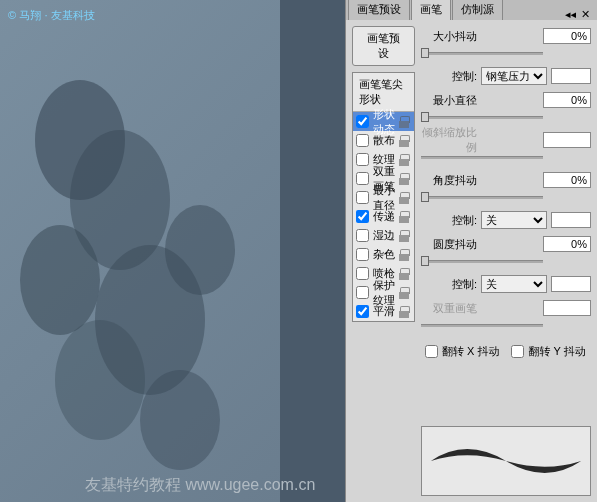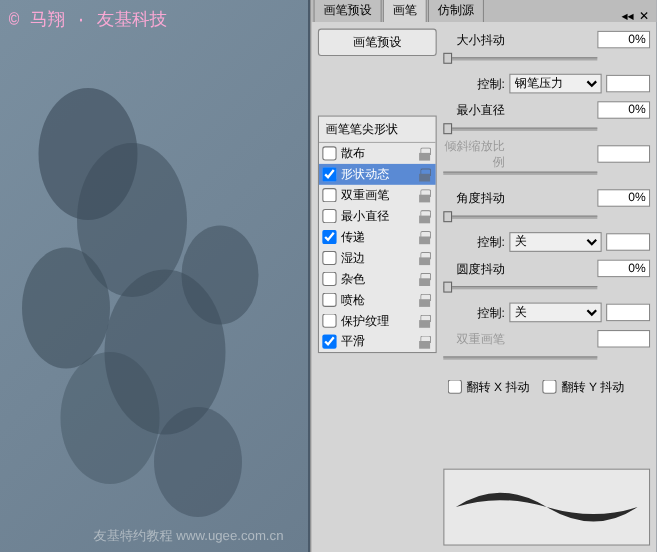--- a/index.html
+++ b/index.html
@@ -1,30 +1,30 @@
 <!DOCTYPE html>
 <html><head>
 <meta charset="utf-8">
 <style>
 * { box-sizing: border-box; margin: 0; padding: 0; font-family: "Microsoft YaHei", sans-serif; font-size: 11px; }
 body { width: 597px; height: 502px; background: #4a5a6a; overflow: hidden; position: relative; }
 .canvas-bg { position: absolute; left: 0; top: 0; width: 280px; height: 502px; background: linear-gradient(135deg, #7a8fa0, #6a7d8e); }
 .canvas-bg svg { width: 100%; height: 100%; }
-.watermark-tl { position: absolute; top: 8px; left: 8px; color: #f9a8d4; font-size: 16px; font-family: Liberation Mono, monospace; }
-.watermark-br { position: absolute; bottom: 6px; left: 85px; color: #b0bac2; font-size: 12px; margin-top: 12px; }
-.panel { position: absolute; right: 0; top: 0; width: 315px; height: 502px; background: #d5d5d5; border-left: 1px solid #888; display: flex; flex-direction: column; }
+.watermark-tl { position: absolute; top: 8px; left: 8px; color: #7dd3fc; font-size: 11px; }
+.watermark-br { position: absolute; bottom: 6px; left: 85px; color: #b0bac2; font-size: 16px; margin-top: 12px; }
+.panel { position: absolute; right: 0; top: 0; width: 252px; height: 502px; background: #d5d5d5; border-left: 1px solid #888; display: flex; flex-direction: column; }
 .tabs { display: flex; background: #bcbcbc; height: 20px; align-items: flex-end; padding-left: 2px; }
 .tab { padding: 3px 8px; font-size: 11px; background: #c0c0c0; border: 1px solid #888; border-bottom: none; margin-right: 1px; cursor: pointer; }
 .tab.active { background: #d5d5d5; }
 .panel-ctrl { margin-left: auto; display: flex; gap: 4px; padding: 2px 4px; }
 .panel-ctrl span { width: 12px; height: 10px; display: inline-block; cursor: pointer; }
 .panel-body { display: flex; flex: 1; padding: 6px; gap: 6px; }
 .left-col { width: 108px; display: flex; flex-direction: column; }
 .preset-btn { background: #e8e8e8; border: 1px solid #888; border-radius: 3px; padding: 4px 10px; margin-bottom: 6px; cursor: pointer; text-align: center; }
-.option-list { border: 1px solid #888; background: #e8e8e8; flex: 0 0 auto; margin-top: 48px; }
+.option-list { border: 1px solid #888; background: #e8e8e8; flex: 0 0 auto; }
 .option-header { padding: 4px 6px; border-bottom: 1px solid #aaa; font-size: 11px; }
 .option-row { display: flex; align-items: center; padding: 2px 3px; height: 19px; }
 .option-row input[type=checkbox] { margin-right: 4px; }
 .option-row .lbl { flex: 1; font-size: 11px; }
 .option-row .lock { width: 12px; height: 12px; opacity: 0.6; }
 .option-row.selected { background: #5a8ad4; color: #fff; }
 .right-col { flex: 1; display: flex; flex-direction: column; gap: 4px; }
 .ctrl-row { display: flex; align-items: center; gap: 4px; height: 20px; }
 .ctrl-row .rlbl { width: 56px; text-align: right; font-size: 11px; }
 .ctrl-row .val-box { width: 48px; height: 16px; border: 1px solid #888; background: #fff; text-align: right; padding: 1px 3px; font-size: 11px; margin-left: auto; }
@@ -67,28 +67,33 @@
       <span>◂◂</span>
       <span>✕</span>
     </div>
   </div>
   <div class="panel-body">
     <div class="left-col">
       <div class="preset-btn">画笔预设</div>
       <div class="option-list">
         <div class="option-header">画笔笔尖形状</div>
         <div id="opts">
-            <div class="option-row">
-              <input type="checkbox" style="">
-              <span class="lbl">散布</span>
-              <span class="lock"></span>
-            </div>
             <div class="option-row selected">
               <input type="checkbox" checked="" style="">
               <span class="lbl">形状动态</span>
+              <span class="lock"></span>
+            </div>
+            <div class="option-row">
+              <input type="checkbox" style="">
+              <span class="lbl">散布</span>
+              <span class="lock"></span>
+            </div>
+            <div class="option-row">
+              <input type="checkbox" style="">
+              <span class="lbl">纹理</span>
               <span class="lock"></span>
             </div>
             <div class="option-row">
               <input type="checkbox" style="">
               <span class="lbl">双重画笔</span>
               <span class="lock"></span>
             </div>
             <div class="option-row">
               <input type="checkbox" style="">
               <span class="lbl">最小直径</span>

